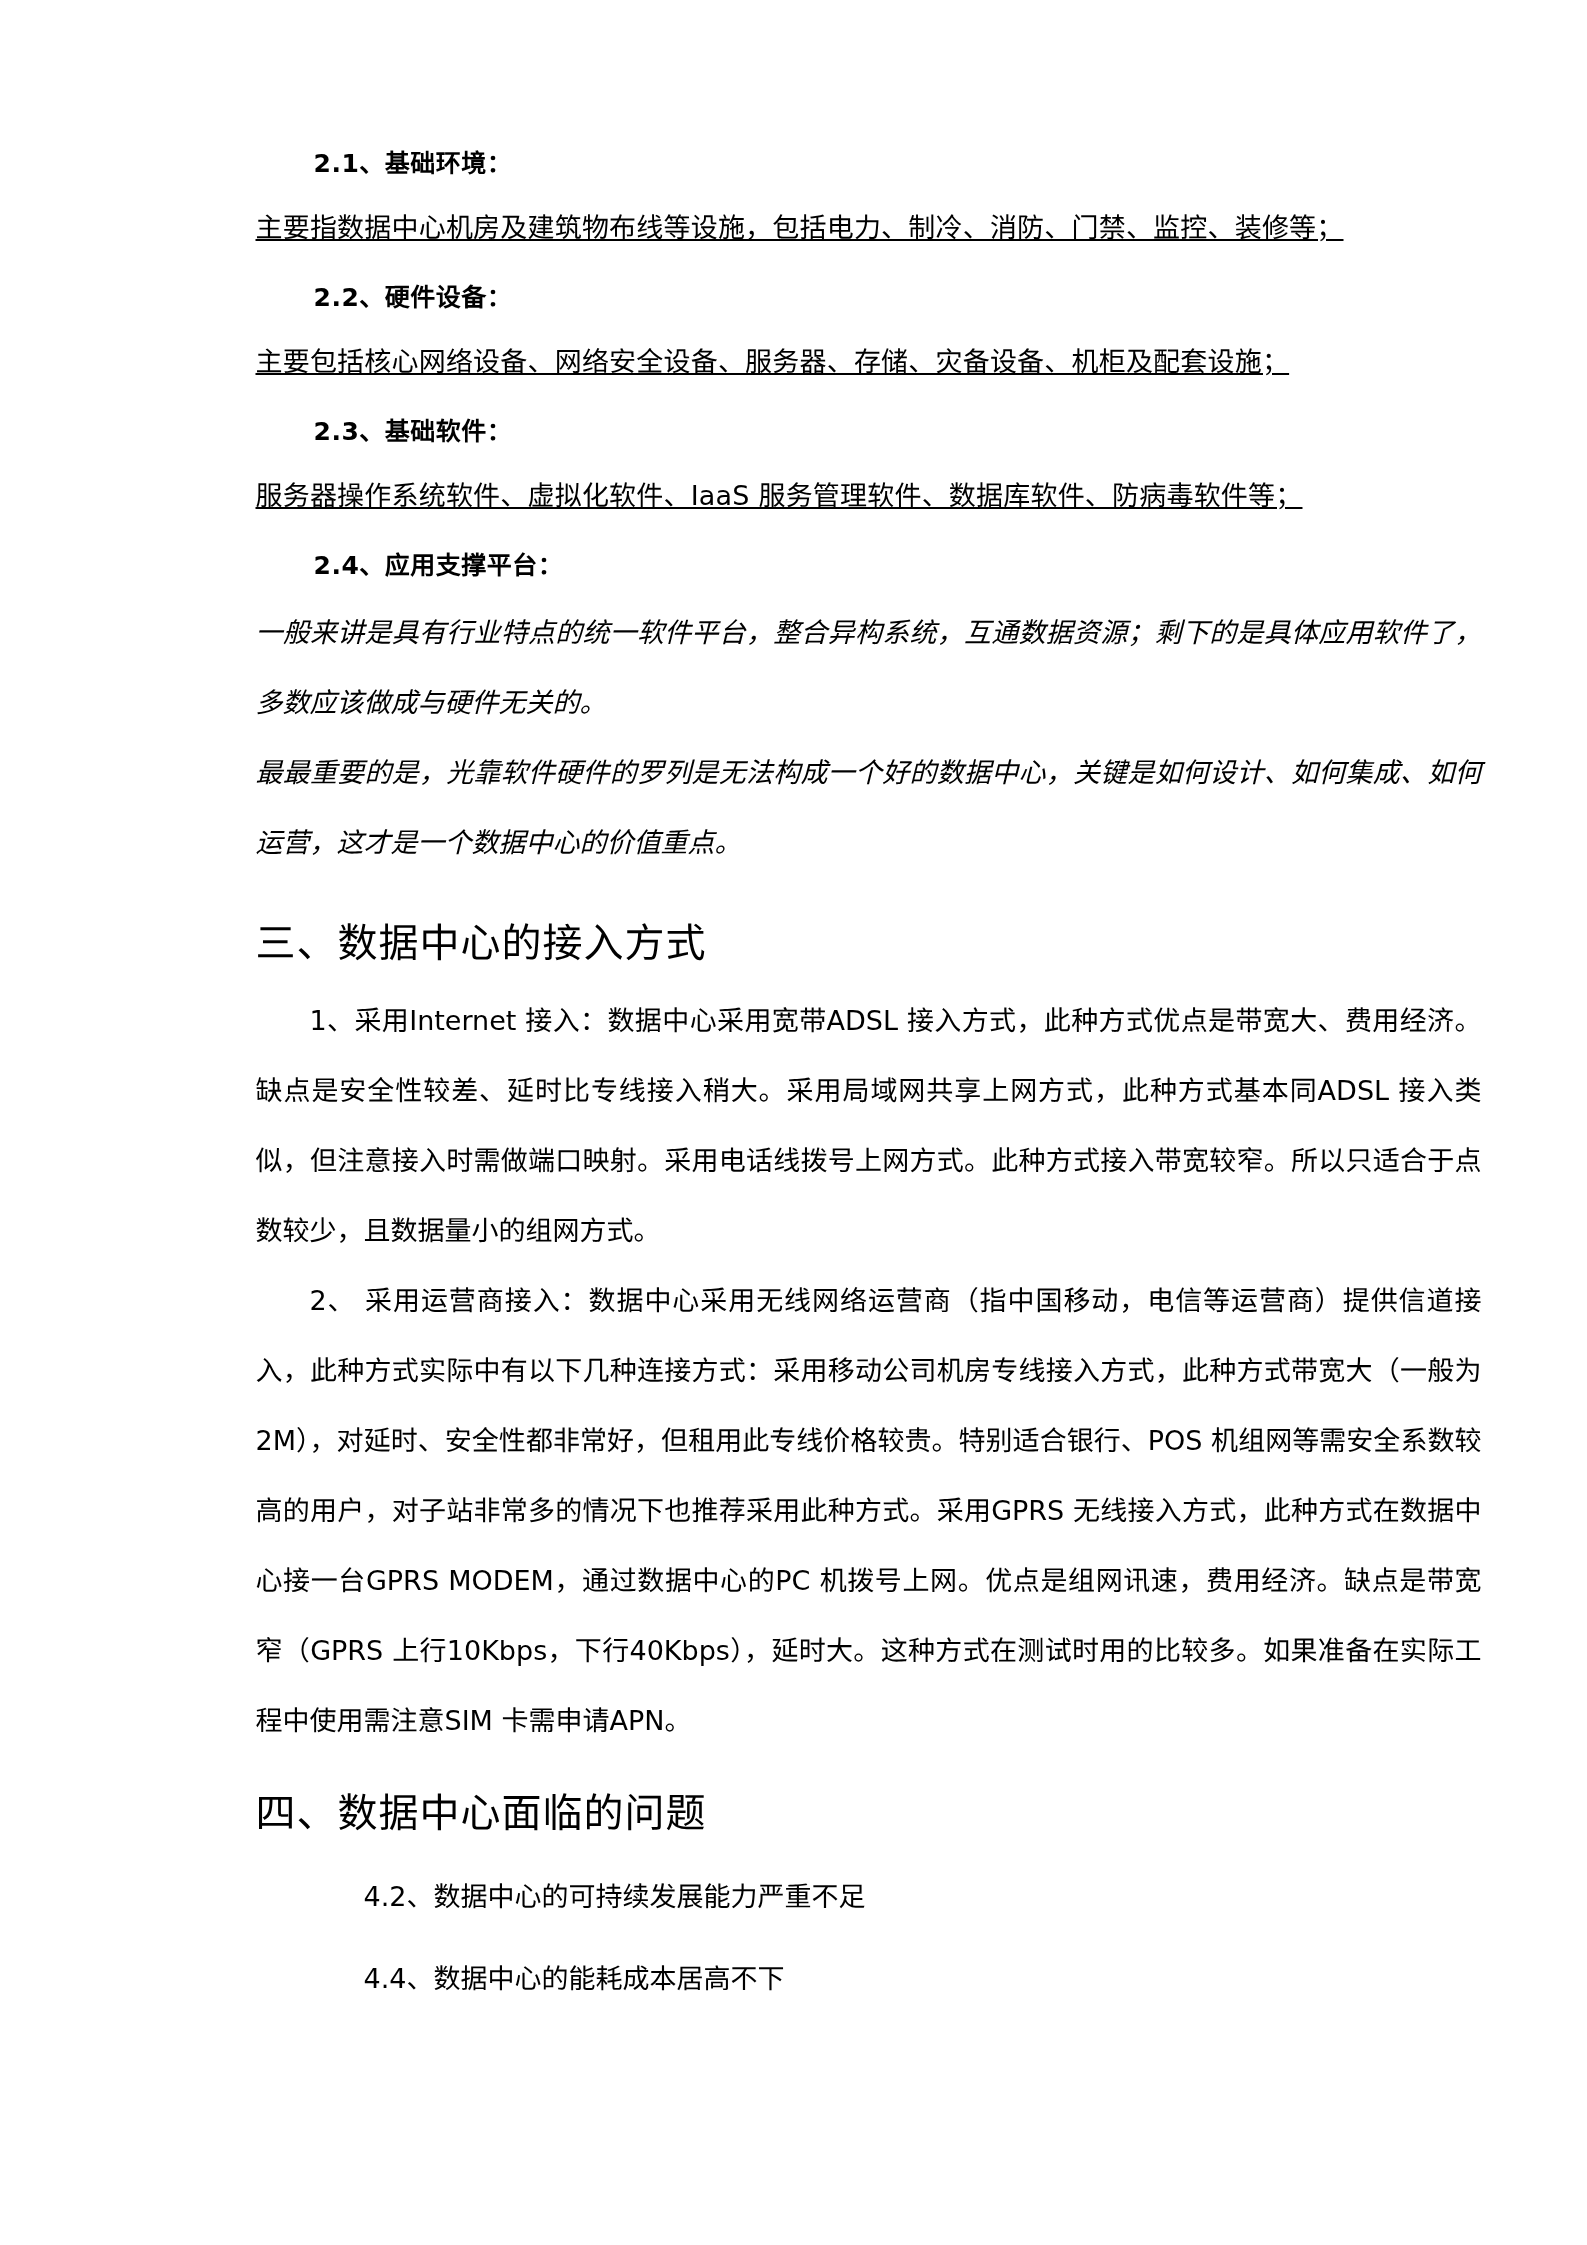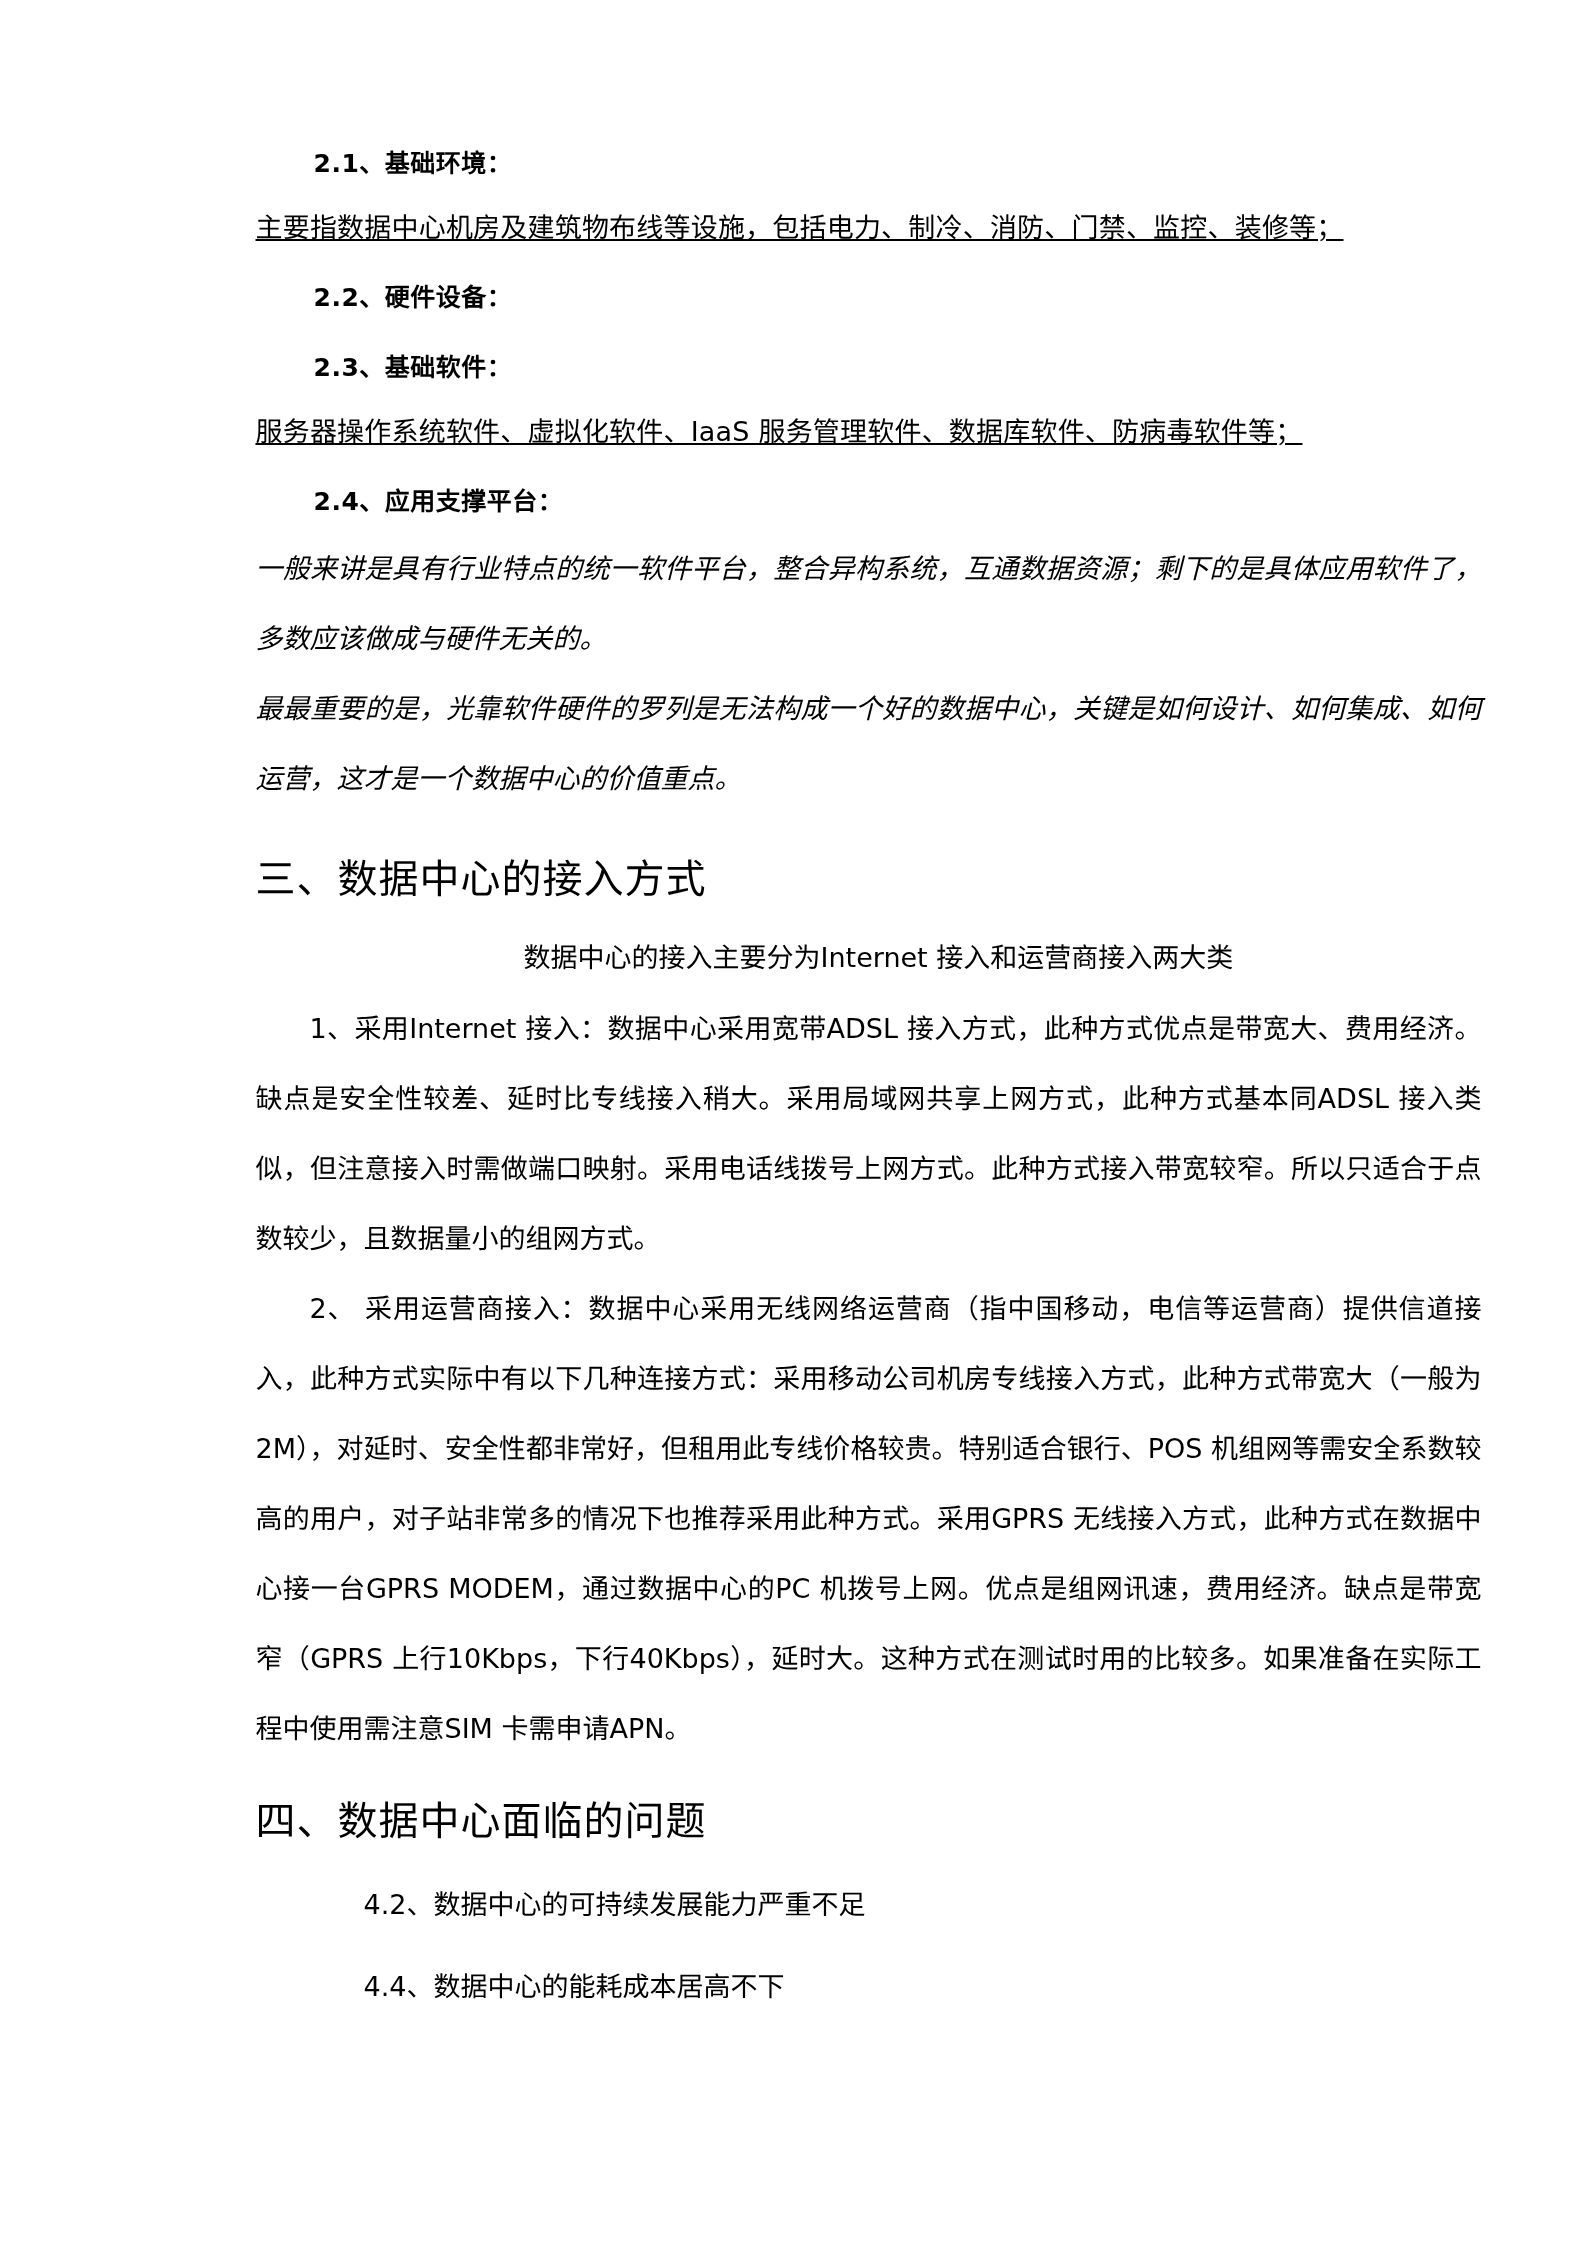--- a/index.html
+++ b/index.html
@@ -92,36 +92,36 @@
 
 <div class="page">
   <div class="doc-body">
 
     <p class="sub-head">2.1、基础环境：</p>
     <p class="para">主要指数据中心机房及建筑物布线等设施，包括电力、制冷、消防、门禁、监控、装修等；</p>
 
     <div class="spacer-6"></div>
 
     <p class="sub-head">2.2、硬件设备：</p>
+    <p class="para">主要包括核心网络设备、网络安全设备、服务器、存储、灾备设备、机柜及配套设施；</p>
 
     <div class="spacer-6"></div>
 
     <p class="sub-head">2.3、基础软件：</p>
     <p class="para"> 服务器操作系统软件、虚拟化软件、IaaS 服务管理软件、数据库软件、防病毒软件等；</p>
 
     <div class="spacer-6"></div>
 
     <p class="sub-head">2.4、应用支撑平台：</p>
     <p class="para-body noindent"> 一般来讲是具有行业特点的统一软件平台，整合异构系统，互通数据资源；剩下的是具体应用软件了，多数应该做成与硬件无关的。</p>
 
     <p class="para-body noindent">最最重要的是，光靠软件硬件的罗列是无法构成一个好的数据中心，关键是如何设计、如何集成、如何运营，这才是一个数据中心的价值重点。</p>
 
     <h2 class="h2 gap-top">三、数据中心的接入方式</h2>
 
-    <p class="center-lead">数据中心的接入主要分为Internet 接入和运营商接入两大类</p>
 
     <p class="para-body">1、采用Internet 接入：数据中心采用宽带ADSL 接入方式，此种方式优点是带宽大、费用经济。缺点是安全性较差、延时比专线接入稍大。采用局域网共享上网方式，此种方式基本同ADSL 接入类似，但注意接入时需做端口映射。采用电话线拨号上网方式。此种方式接入带宽较窄。所以只适合于点数较少，且数据量小的组网方式。</p>
 
     <p class="para-body">2、 采用运营商接入：数据中心采用无线网络运营商（指中国移动，电信等运营商）提供信道接入，此种方式实际中有以下几种连接方式：采用移动公司机房专线接入方式，此种方式带宽大（一般为2M），对延时、安全性都非常好，但租用此专线价格较贵。特别适合银行、POS 机组网等需安全系数较高的用户，对子站非常多的情况下也推荐采用此种方式。采用GPRS 无线接入方式，此种方式在数据中心接一台GPRS MODEM，通过数据中心的PC 机拨号上网。优点是组网讯速，费用经济。缺点是带宽窄（GPRS 上行10Kbps，下行40Kbps），延时大。这种方式在测试时用的比较多。如果准备在实际工程中使用需注意SIM 卡需申请APN。</p>
 
     <h2 class="h2 gap-top-2">四、数据中心面临的问题</h2>
 
     <p class="list-item">4.2、数据中心的可持续发展能力严重不足</p>
     <p class="list-item">4.4、数据中心的能耗成本居高不下</p>
 

